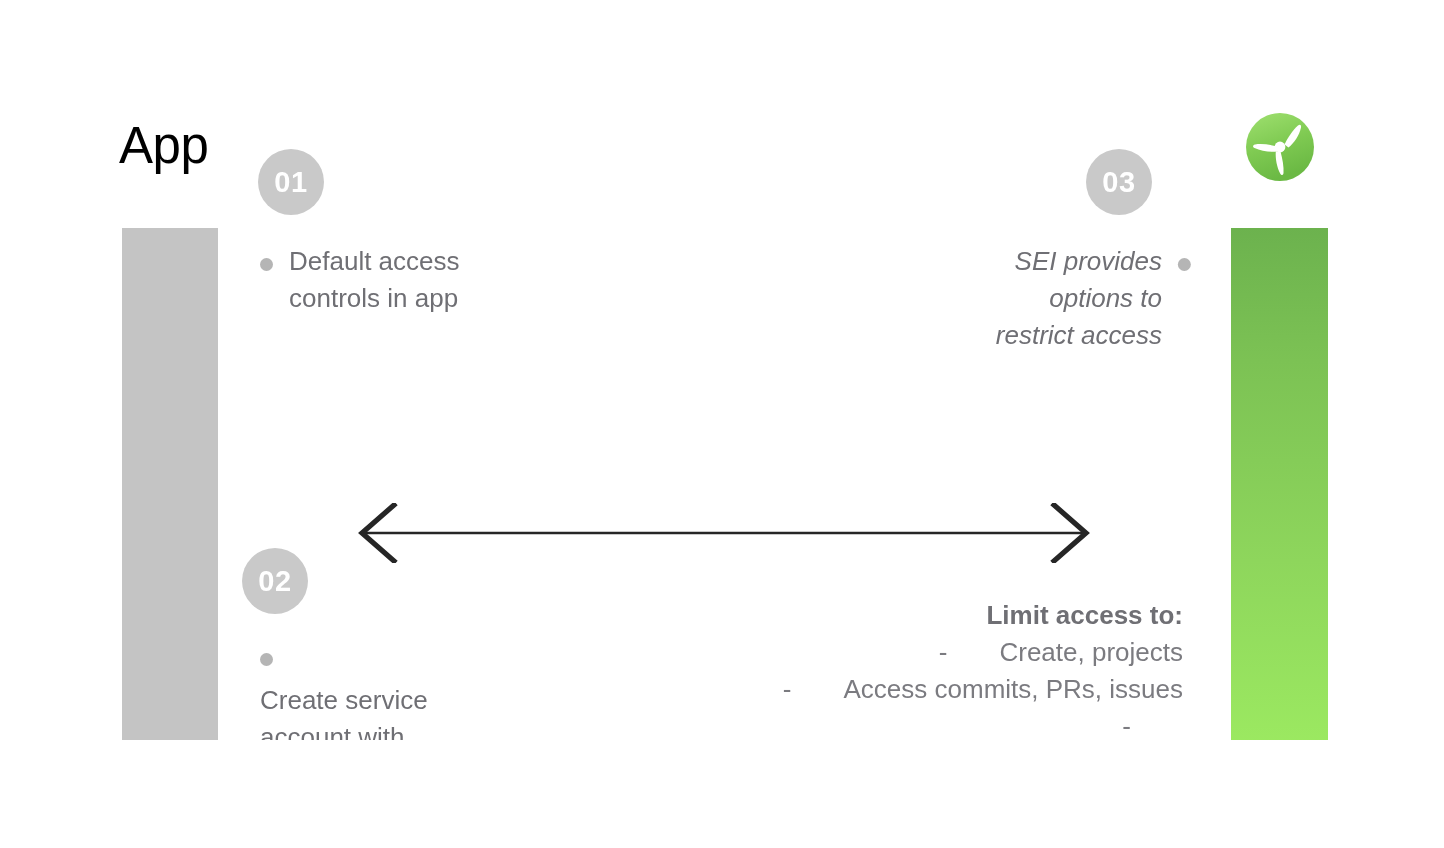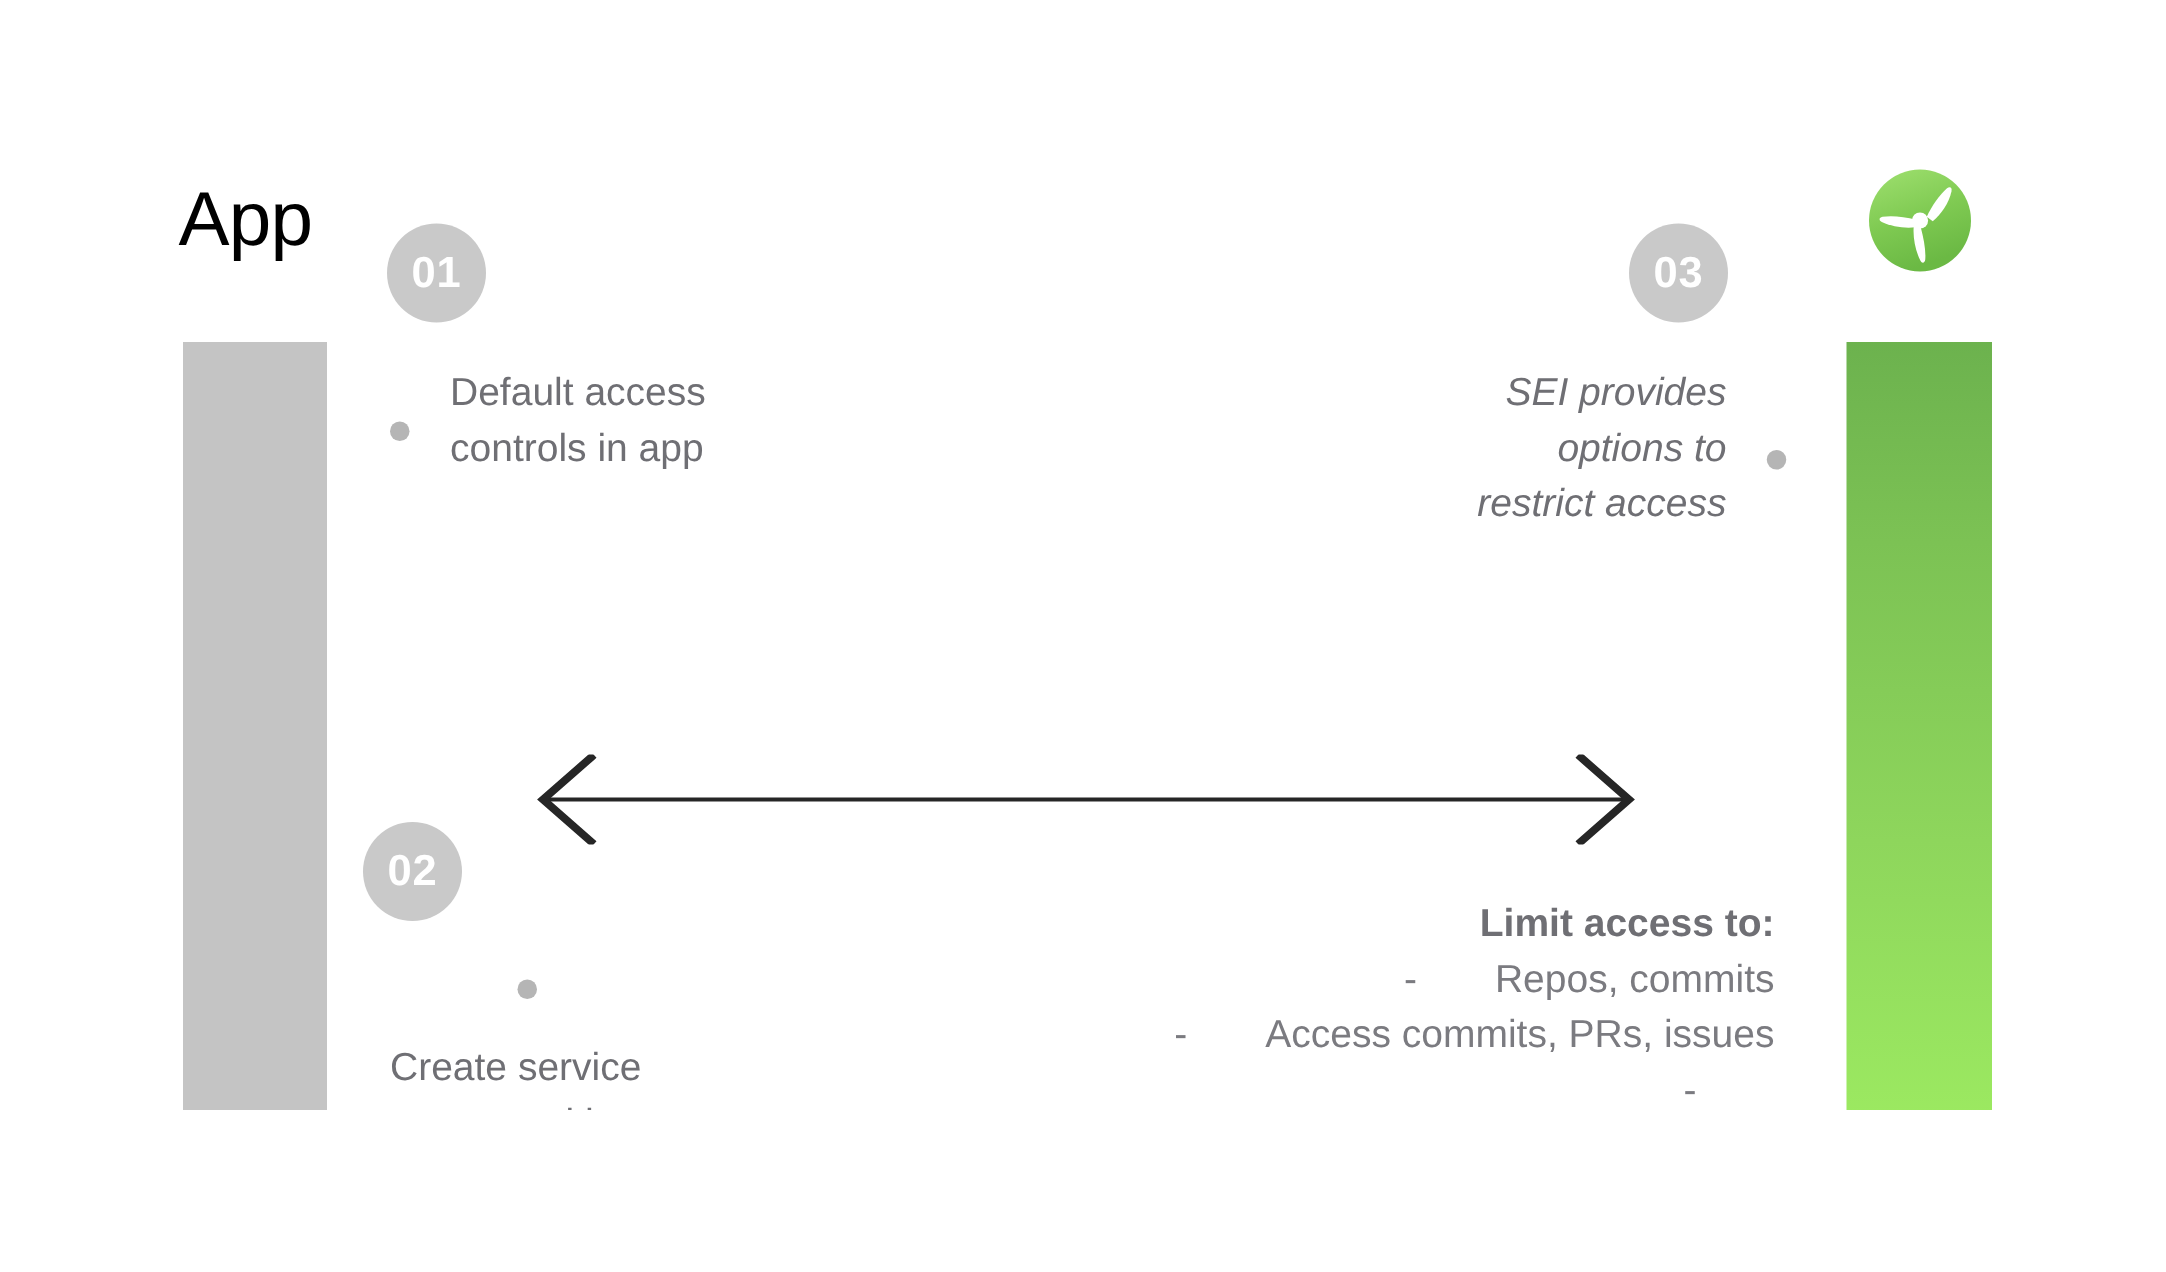--- a/index.html
+++ b/index.html
@@ -76,22 +76,22 @@
     letter-spacing: 0.5px;
   }
   .badge-01 { left: 258px; top: 149px; }
   .badge-03 { left: 1086px; top: 149px; }
   .badge-02 { left: 242px; top: 548px; }
 
   
   .bullet-block {
     position: absolute;
     display: flex;
-    align-items: center;
-    gap: 27px;
+    align-items: flex-start;
+    gap: 16px;
   }
   .bullet-block.align-right {
     flex-direction: row-reverse;
   }
   .bullet-dot {
     width: 13px;
     height: 13px;
     border-radius: 50%;
     background: #b5b5b5;
     flex: 0 0 auto;
@@ -209,21 +209,21 @@
       <polyline points="46,2 14,30 46,58" fill="none" stroke="#262626" stroke-width="5.2" stroke-linecap="square" stroke-linejoin="miter"></polyline>
       <polyline points="706,2 738,30 706,58" fill="none" stroke="#262626" stroke-width="5.2" stroke-linecap="square" stroke-linejoin="miter"></polyline>
     </svg>
   </div>
 
   <div class="limit-list">
     <div class="limit-heading">Limit access to:</div>
 
     <div class="limit-row">
       <span class="limit-dash">-</span>
-      <span>Repos, commits</span>
+      <span>Create, projects</span>
     </div>
 
     <div class="limit-row">
       <span class="limit-dash">-</span>
       <span>Access commits, PRs, issues</span>
     </div>
 
     <div class="limit-row">
       <span class="limit-dash">-</span>
     </div>

